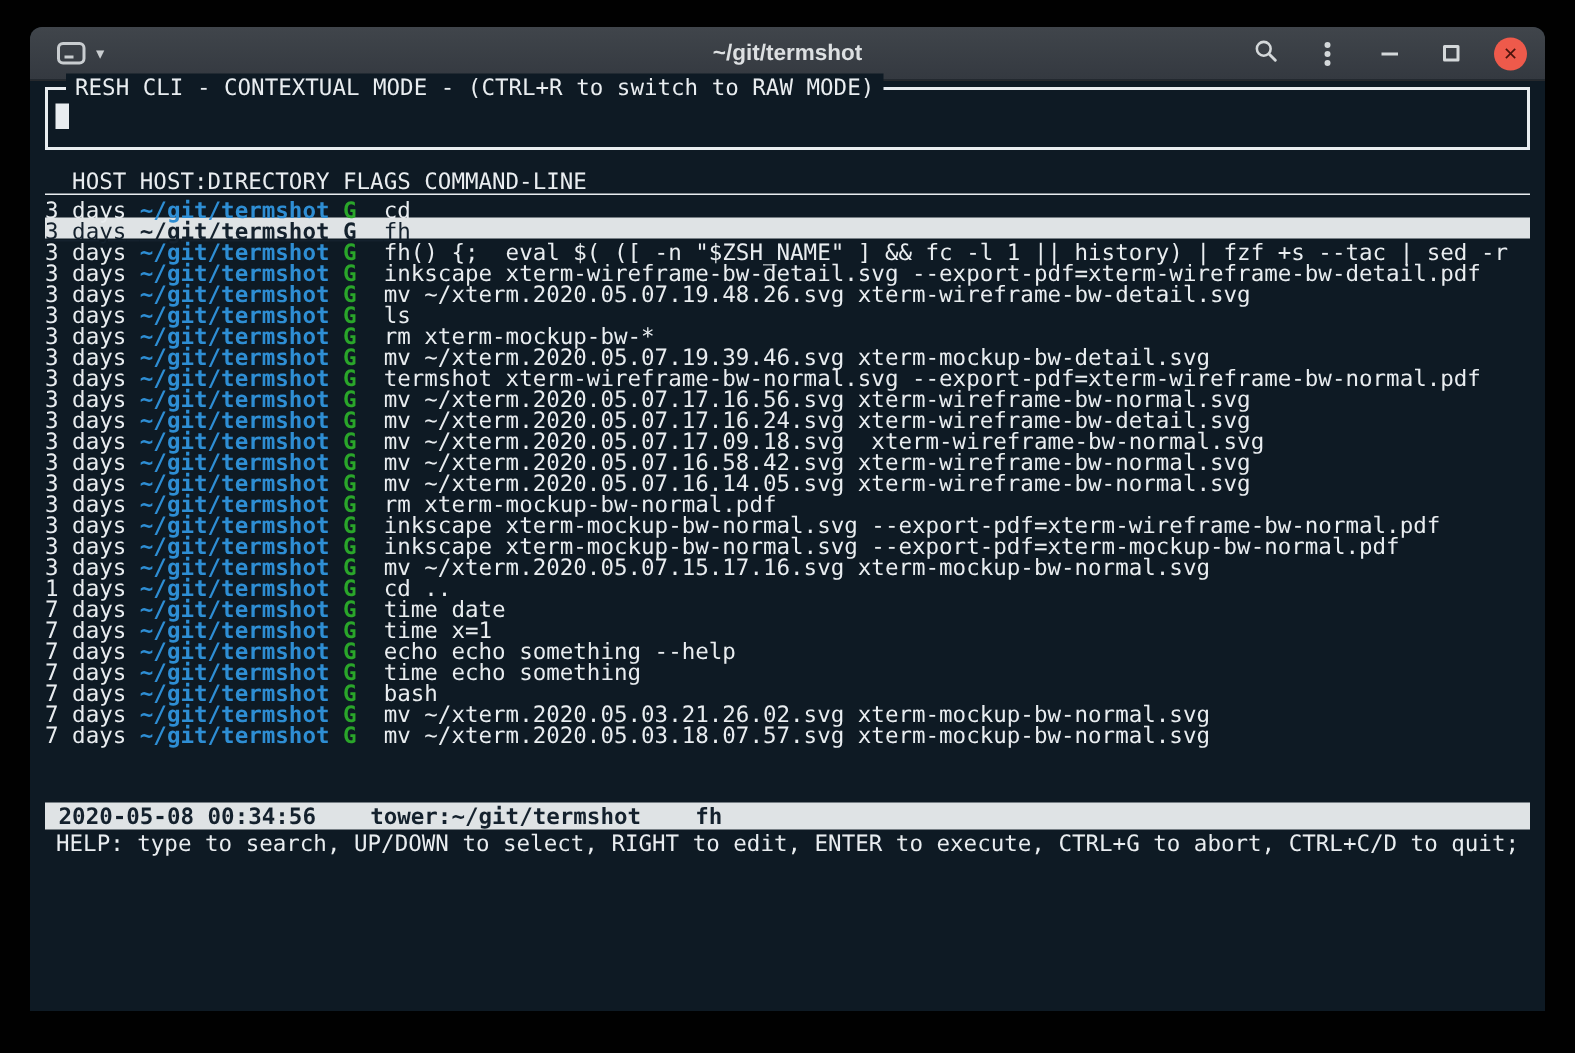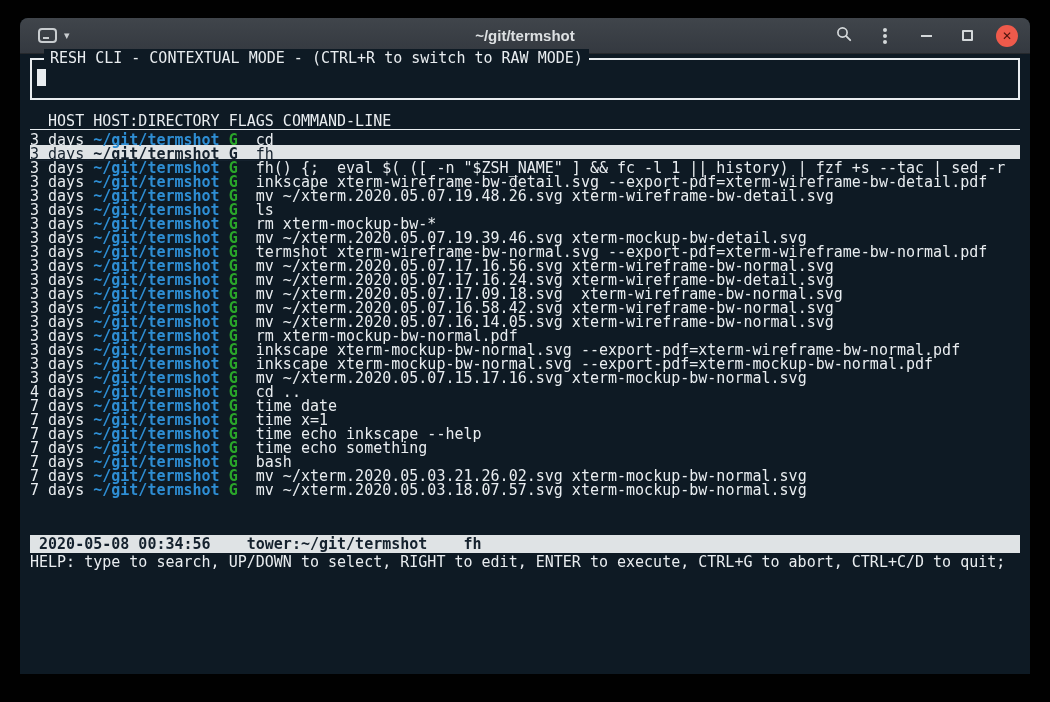--- a/index.html
+++ b/index.html
@@ -38,21 +38,21 @@
   .box-title{position:absolute;top:-11px;left:12px;background:var(--bg);padding:0 6px;white-space:pre;text-align:right;}
   .cursor{position:absolute;left:5px;top:9px;width:9px;height:17px;background:var(--fg);}
   .col-header{margin-top:12px;height:18px;white-space:pre;border-bottom:1px solid var(--fg);}
   .rows{margin-top:1px;}
   .row{white-space:pre;height:14px;cursor:pointer;}
   .c-host{color:var(--blue);font-weight:bold;}
   .c-flags{color:var(--green);font-weight:bold;}
   .row.selected{background:var(--sel-bg);color:var(--sel-fg);text-decoration:underline;}
   .row.selected .c-host,.row.selected .c-flags{color:var(--sel-fg);}
   .statusbar{height:18px;background:var(--sel-bg);color:var(--sel-fg);white-space:pre;font-weight:bold;margin-top:40px;}
-  .helpline{height:18px;white-space:pre;}
+  .helpline{height:18px;white-space:pre;text-align:center;}
 </style>
 </head>
 <body>
 
 <div class="stage">
   <div class="window">
 
     <div class="titlebar">
       <div class="tb-left">
         <button class="profile-btn">
@@ -106,24 +106,24 @@
           <div class="row"><span class="c-time">3 days</span> <span class="c-host">~/git/termshot</span> <span class="c-flags">G</span>  <span class="c-cmd">termshot xterm-wireframe-bw-normal.svg --export-pdf=xterm-wireframe-bw-normal.pdf</span></div>
           <div class="row"><span class="c-time">3 days</span> <span class="c-host">~/git/termshot</span> <span class="c-flags">G</span>  <span class="c-cmd">mv ~/xterm.2020.05.07.17.16.56.svg xterm-wireframe-bw-normal.svg</span></div>
           <div class="row"><span class="c-time">3 days</span> <span class="c-host">~/git/termshot</span> <span class="c-flags">G</span>  <span class="c-cmd">mv ~/xterm.2020.05.07.17.16.24.svg xterm-wireframe-bw-detail.svg</span></div>
           <div class="row"><span class="c-time">3 days</span> <span class="c-host">~/git/termshot</span> <span class="c-flags">G</span>  <span class="c-cmd">mv ~/xterm.2020.05.07.17.09.18.svg  xterm-wireframe-bw-normal.svg</span></div>
           <div class="row"><span class="c-time">3 days</span> <span class="c-host">~/git/termshot</span> <span class="c-flags">G</span>  <span class="c-cmd">mv ~/xterm.2020.05.07.16.58.42.svg xterm-wireframe-bw-normal.svg</span></div>
           <div class="row"><span class="c-time">3 days</span> <span class="c-host">~/git/termshot</span> <span class="c-flags">G</span>  <span class="c-cmd">mv ~/xterm.2020.05.07.16.14.05.svg xterm-wireframe-bw-normal.svg</span></div>
           <div class="row"><span class="c-time">3 days</span> <span class="c-host">~/git/termshot</span> <span class="c-flags">G</span>  <span class="c-cmd">rm xterm-mockup-bw-normal.pdf</span></div>
           <div class="row"><span class="c-time">3 days</span> <span class="c-host">~/git/termshot</span> <span class="c-flags">G</span>  <span class="c-cmd">inkscape xterm-mockup-bw-normal.svg --export-pdf=xterm-wireframe-bw-normal.pdf</span></div>
           <div class="row"><span class="c-time">3 days</span> <span class="c-host">~/git/termshot</span> <span class="c-flags">G</span>  <span class="c-cmd">inkscape xterm-mockup-bw-normal.svg --export-pdf=xterm-mockup-bw-normal.pdf</span></div>
           <div class="row"><span class="c-time">3 days</span> <span class="c-host">~/git/termshot</span> <span class="c-flags">G</span>  <span class="c-cmd">mv ~/xterm.2020.05.07.15.17.16.svg xterm-mockup-bw-normal.svg</span></div>
-          <div class="row"><span class="c-time">4 days</span> <span class="c-host">~/git/termshot</span> <span class="c-flags">G</span>  <span class="c-cmd">cd ..</span></div>
+          <div class="row"><span class="c-time">1 days</span> <span class="c-host">~/git/termshot</span> <span class="c-flags">G</span>  <span class="c-cmd">cd ..</span></div>
           <div class="row"><span class="c-time">7 days</span> <span class="c-host">~/git/termshot</span> <span class="c-flags">G</span>  <span class="c-cmd">time date</span></div>
           <div class="row"><span class="c-time">7 days</span> <span class="c-host">~/git/termshot</span> <span class="c-flags">G</span>  <span class="c-cmd">time x=1</span></div>
-          <div class="row"><span class="c-time">7 days</span> <span class="c-host">~/git/termshot</span> <span class="c-flags">G</span>  <span class="c-cmd">time echo inkscape --help</span></div>
+          <div class="row"><span class="c-time">7 days</span> <span class="c-host">~/git/termshot</span> <span class="c-flags">G</span>  <span class="c-cmd">echo echo something --help</span></div>
           <div class="row"><span class="c-time">7 days</span> <span class="c-host">~/git/termshot</span> <span class="c-flags">G</span>  <span class="c-cmd">time echo something</span></div>
           <div class="row"><span class="c-time">7 days</span> <span class="c-host">~/git/termshot</span> <span class="c-flags">G</span>  <span class="c-cmd">bash</span></div>
           <div class="row"><span class="c-time">7 days</span> <span class="c-host">~/git/termshot</span> <span class="c-flags">G</span>  <span class="c-cmd">mv ~/xterm.2020.05.03.21.26.02.svg xterm-mockup-bw-normal.svg</span></div>
           <div class="row"><span class="c-time">7 days</span> <span class="c-host">~/git/termshot</span> <span class="c-flags">G</span>  <span class="c-cmd">mv ~/xterm.2020.05.03.18.07.57.svg xterm-mockup-bw-normal.svg</span></div>
         </div>
 
       <div class="statusbar"> <span>2020-05-08 00:34:56</span>    <span>tower:~/git/termshot</span>    <span>fh</span></div>
 
       <div class="helpline"><span>HELP: type to search, UP/DOWN to select, RIGHT to edit, ENTER to execute, CTRL+G to abort, CTRL+C/D to quit;</span></div>
 

